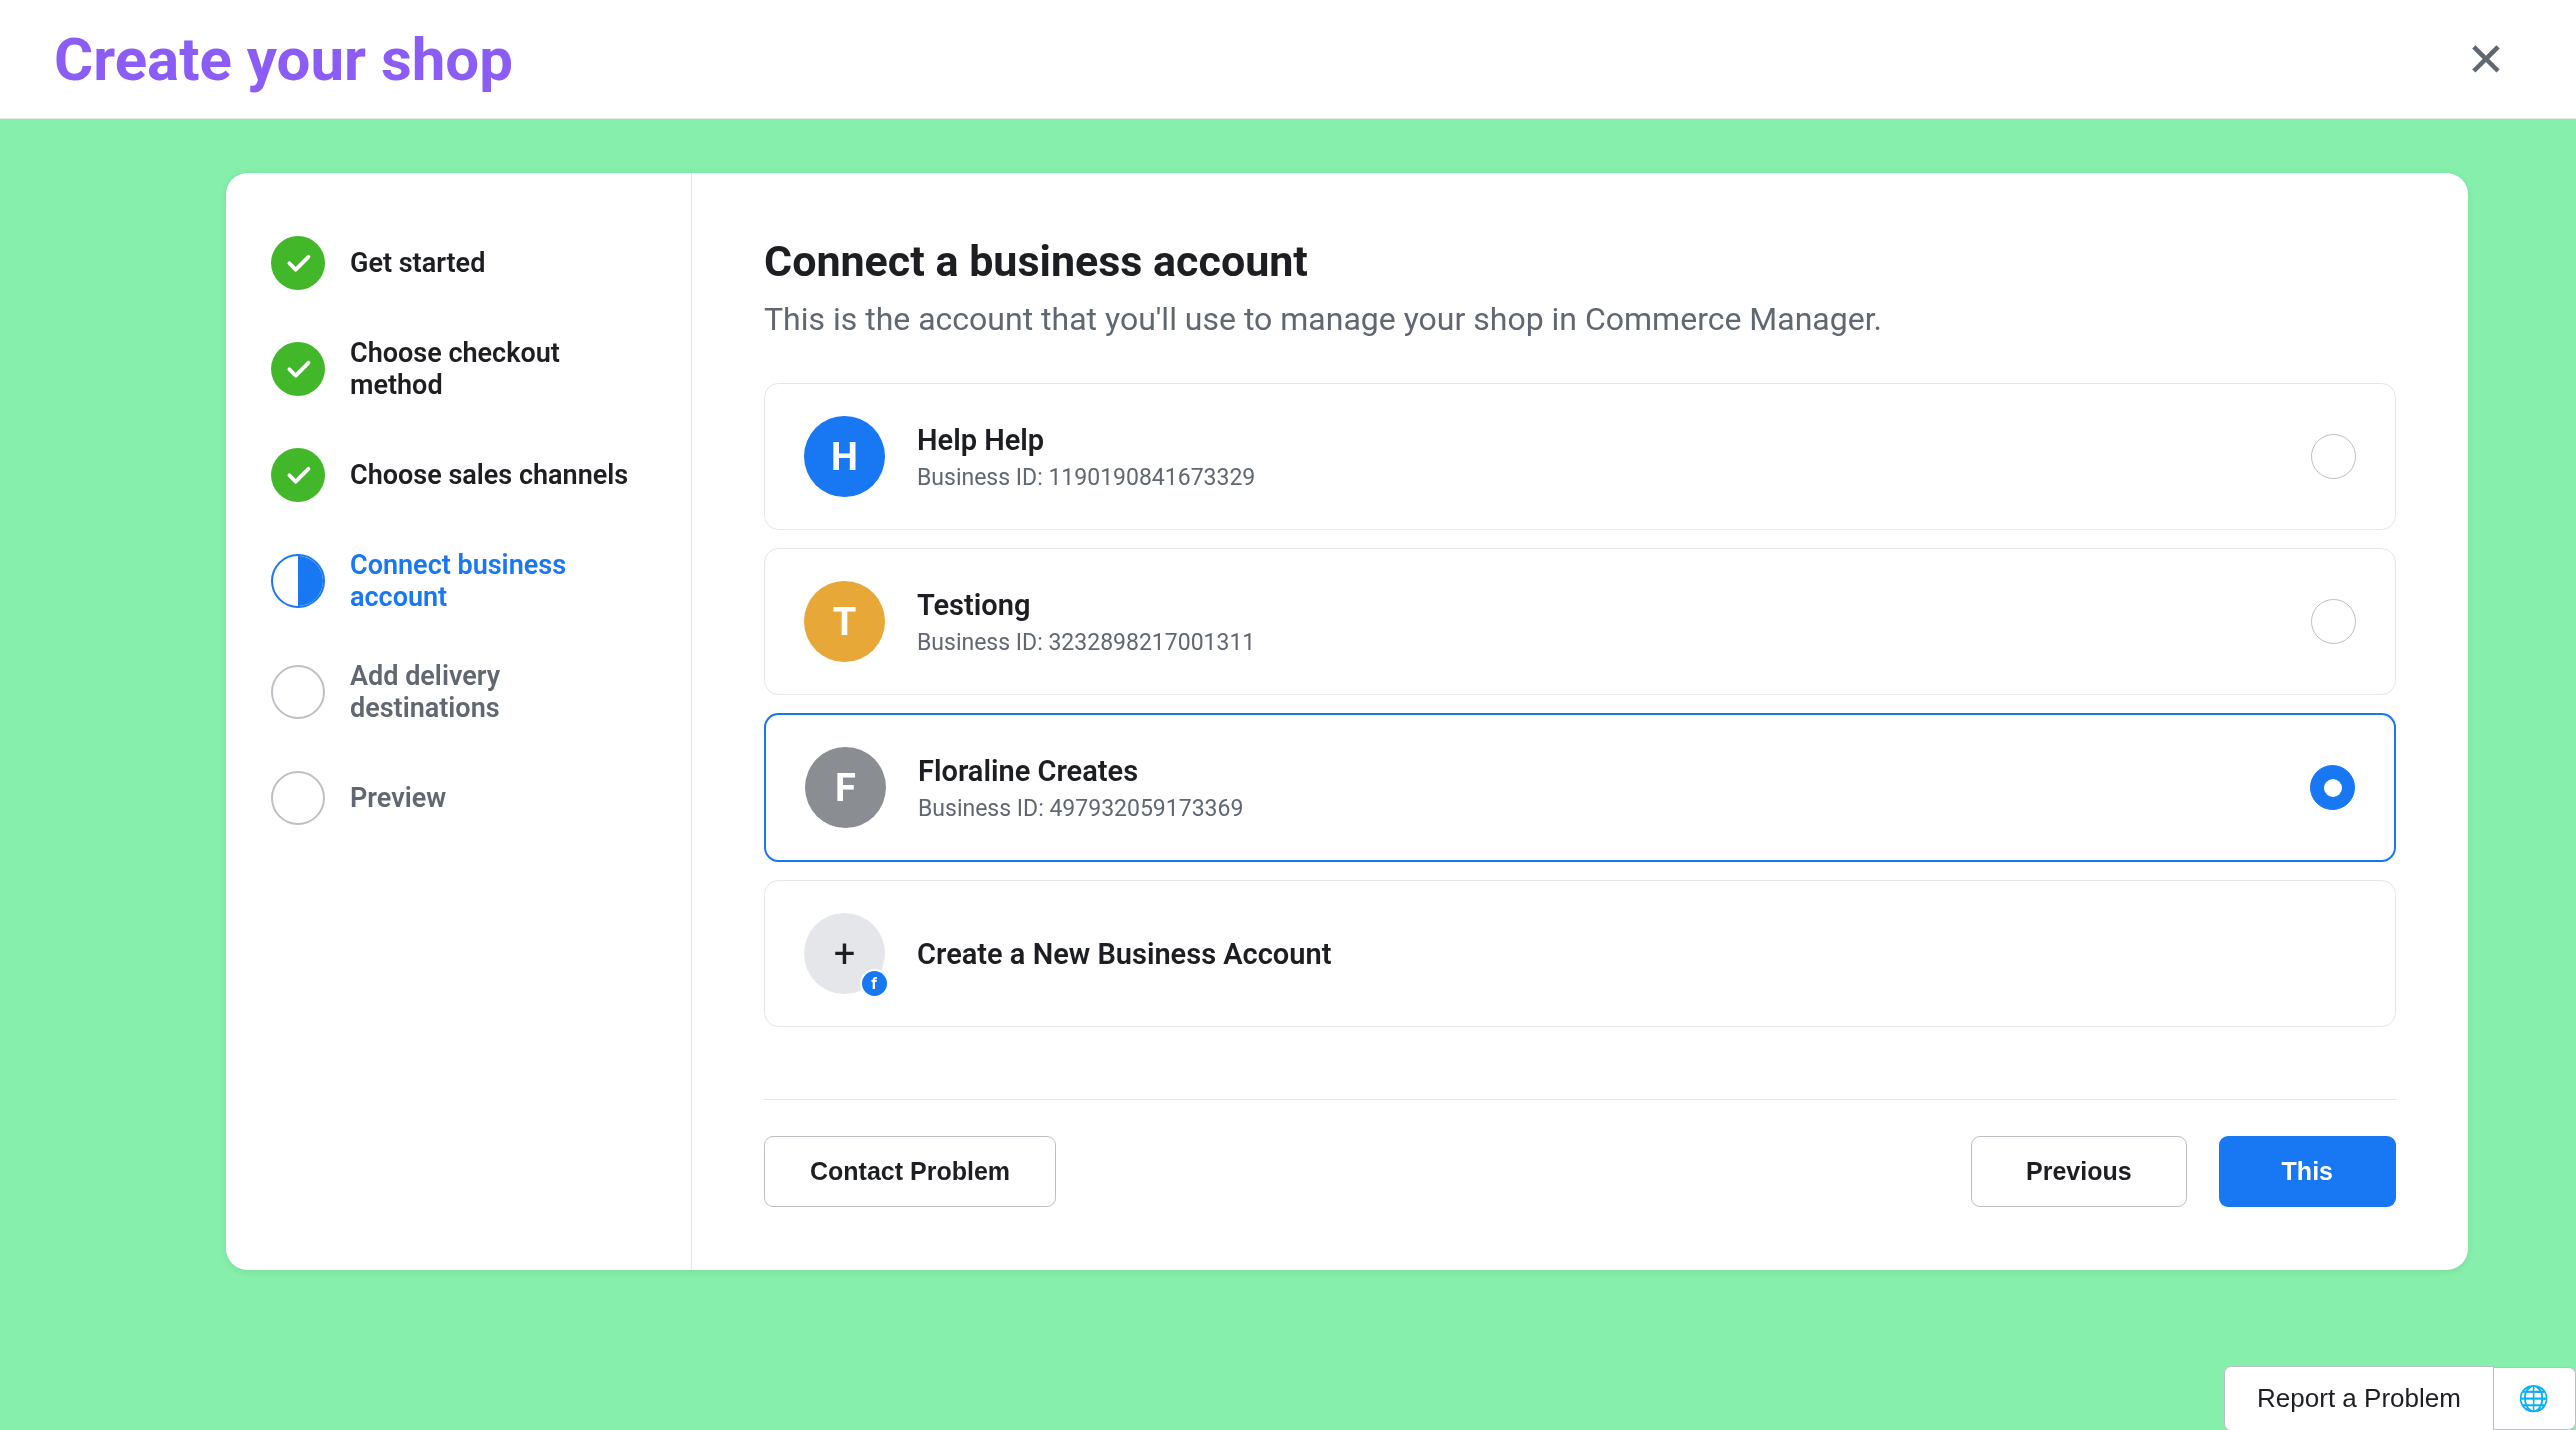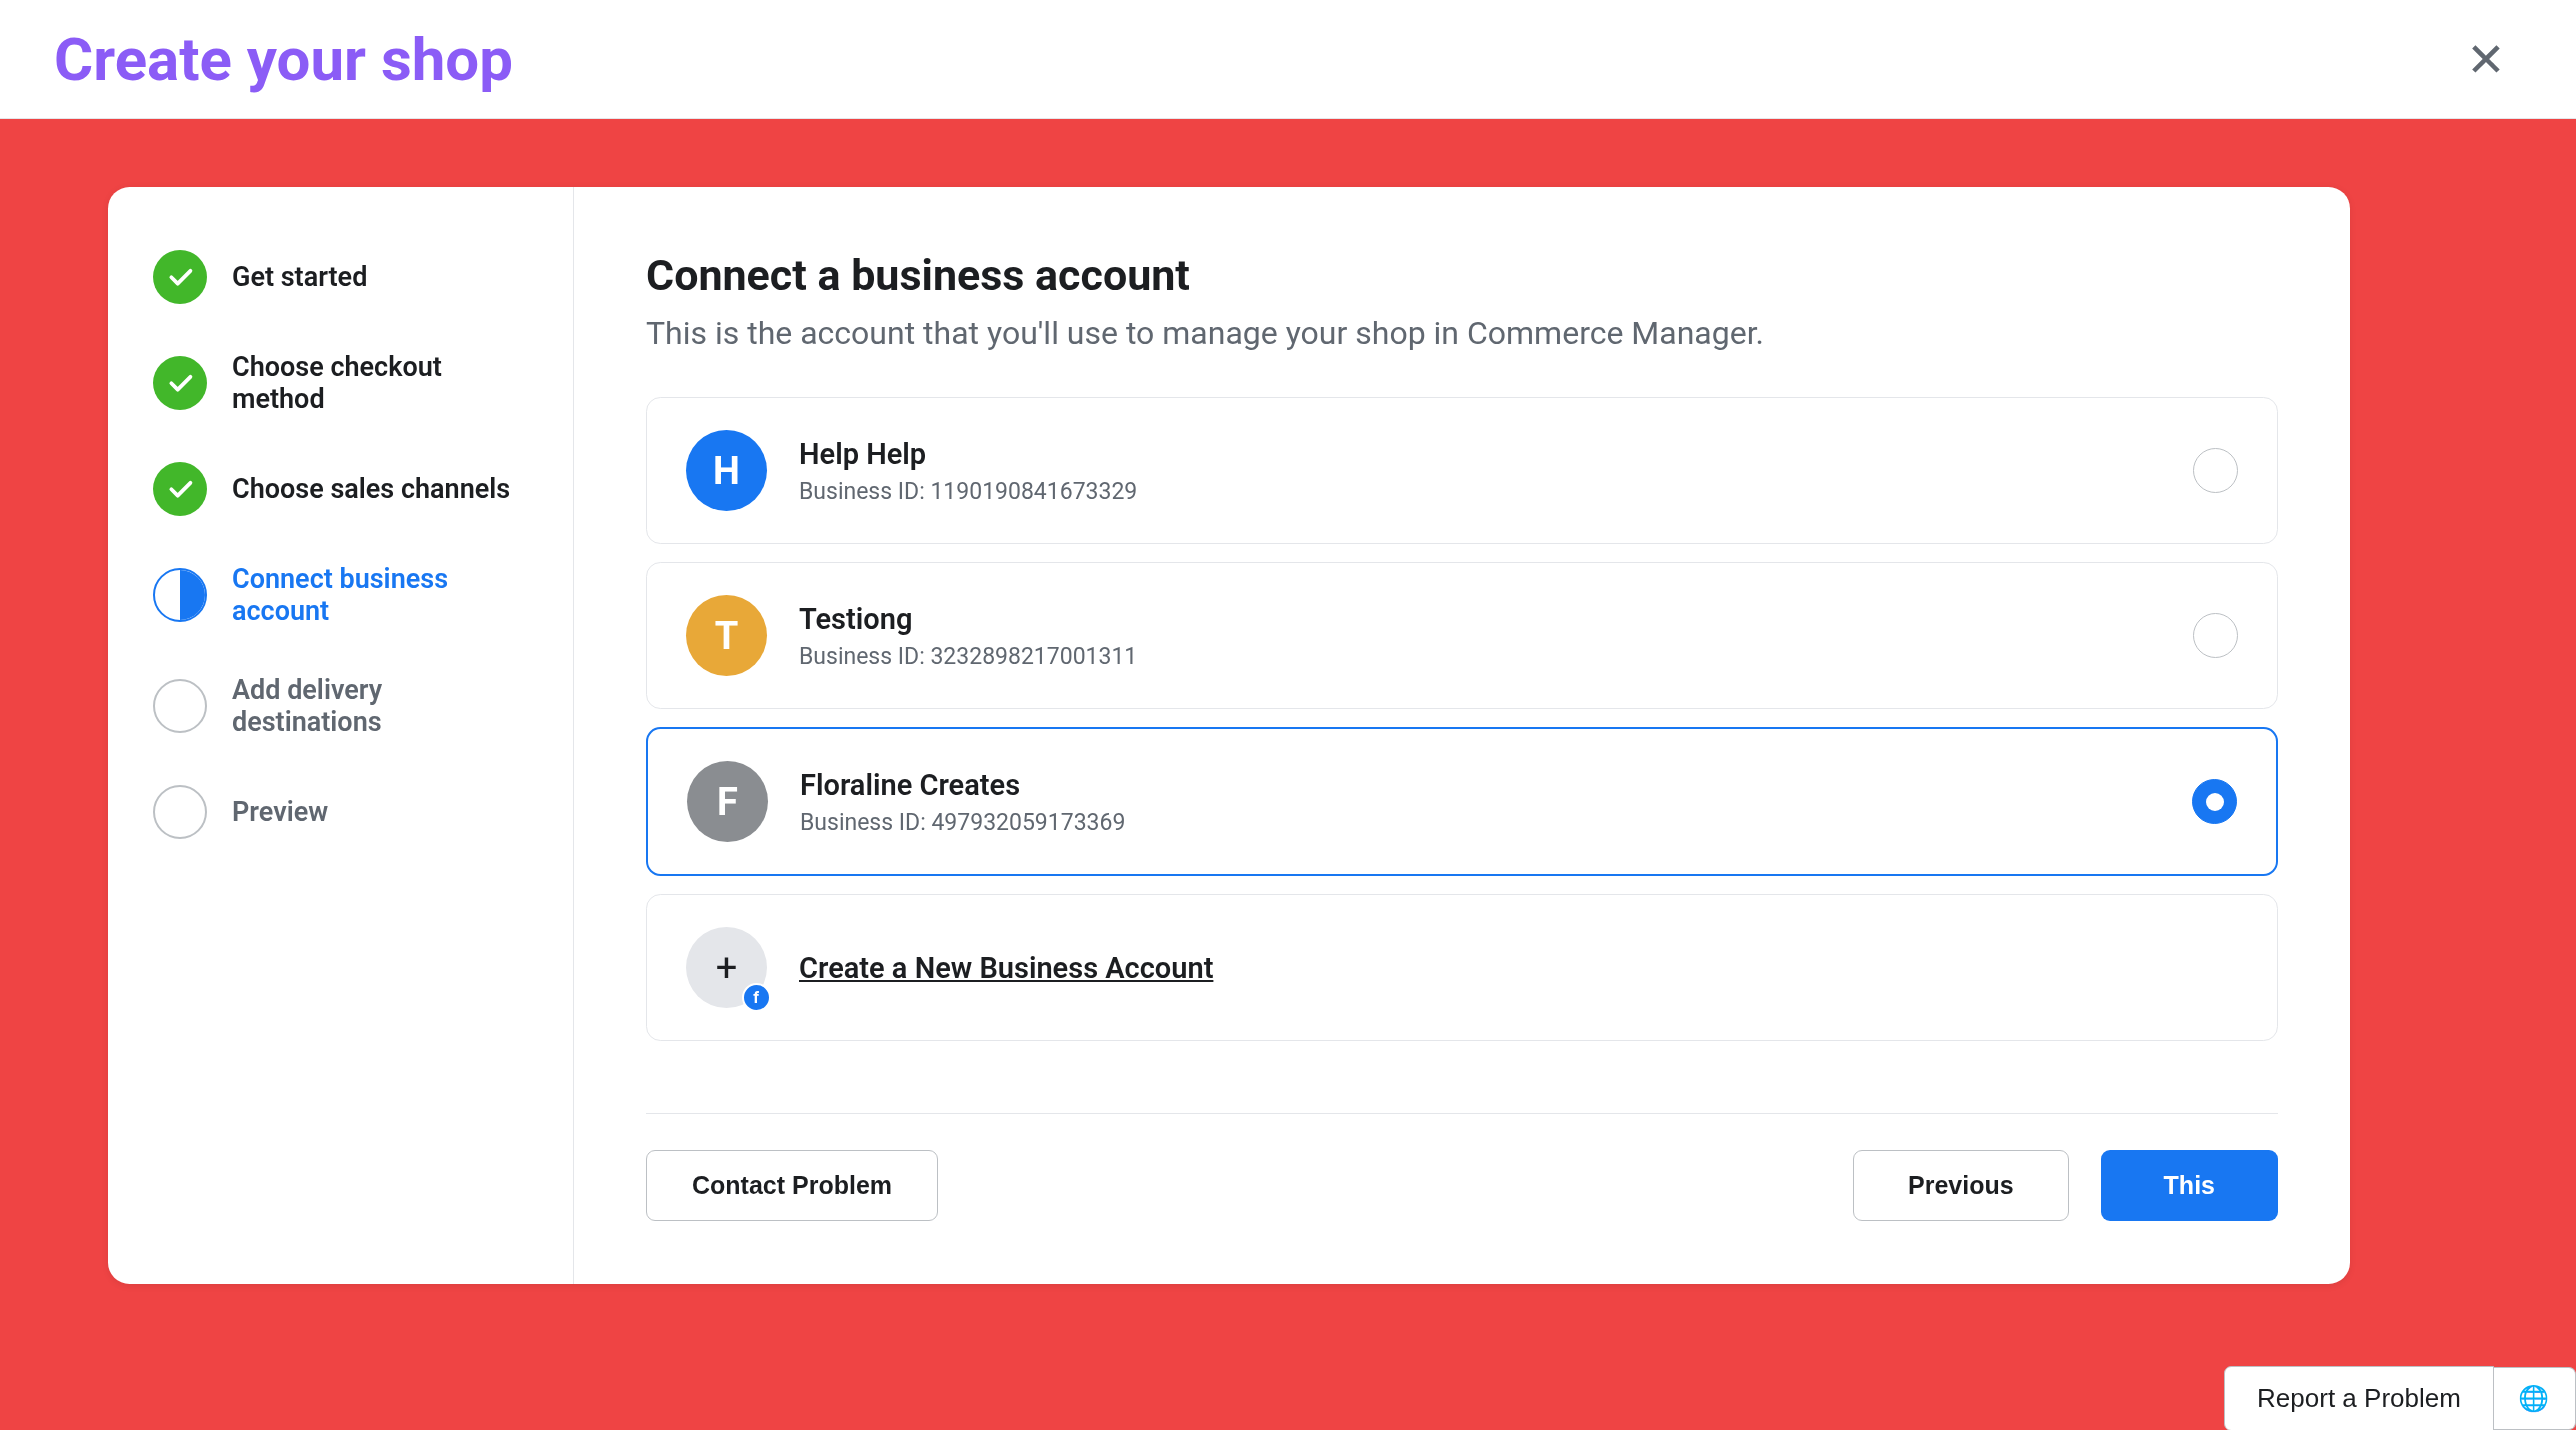--- a/index.html
+++ b/index.html
@@ -37,26 +37,26 @@
       display: flex;
       align-items: center;
       justify-content: center;
       border-radius: 50%;
       font-size: 47px;
       color: #606770;
     }
 
     
     .main-area {
-      background: #ef4444;
-      padding: 68px 108px;
+      background: #86efac;
+      padding: 54px 108px;
       height: calc(1431px - 119px);
       display: flex;
       align-items: flex-start;
-      justify-content: flex-start;
+      justify-content: flex-end;
     }
 
     
     .card {
       background: #fff;
       border-radius: 21.5px;
       width: 2242px;
       min-height: 1076px;
       display: flex;
       box-shadow: 0 1.8px 7.2px rgba(0,0,0,0.08);
@@ -257,21 +257,20 @@
       align-items: center;
       justify-content: center;
       color: #fff;
       font-size: 16px;
       font-weight: 700;
     }
     .create-label {
       font-size: 29px;
       font-weight: 600;
       color: #1c1e21;
-      text-decoration: underline;
     }
 
     
     .divider {
       border: none;
       border-top: 0.9px solid #e4e6ea;
       margin: 36px 0;
     }
 
     

